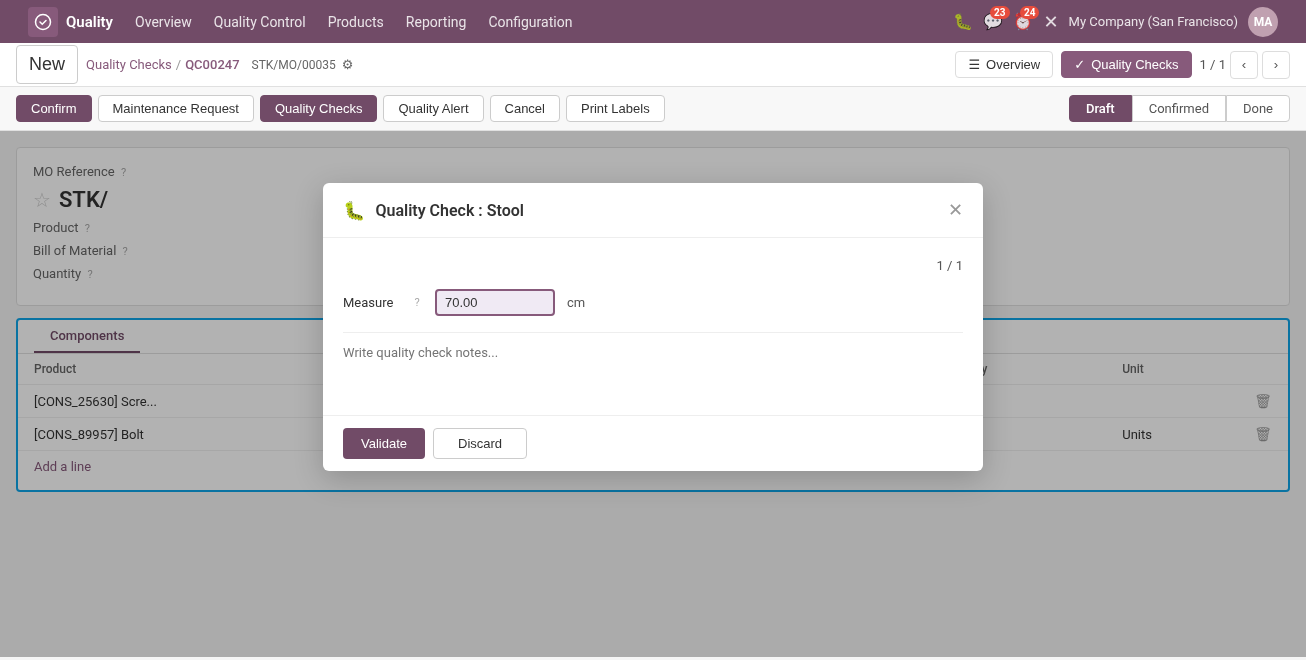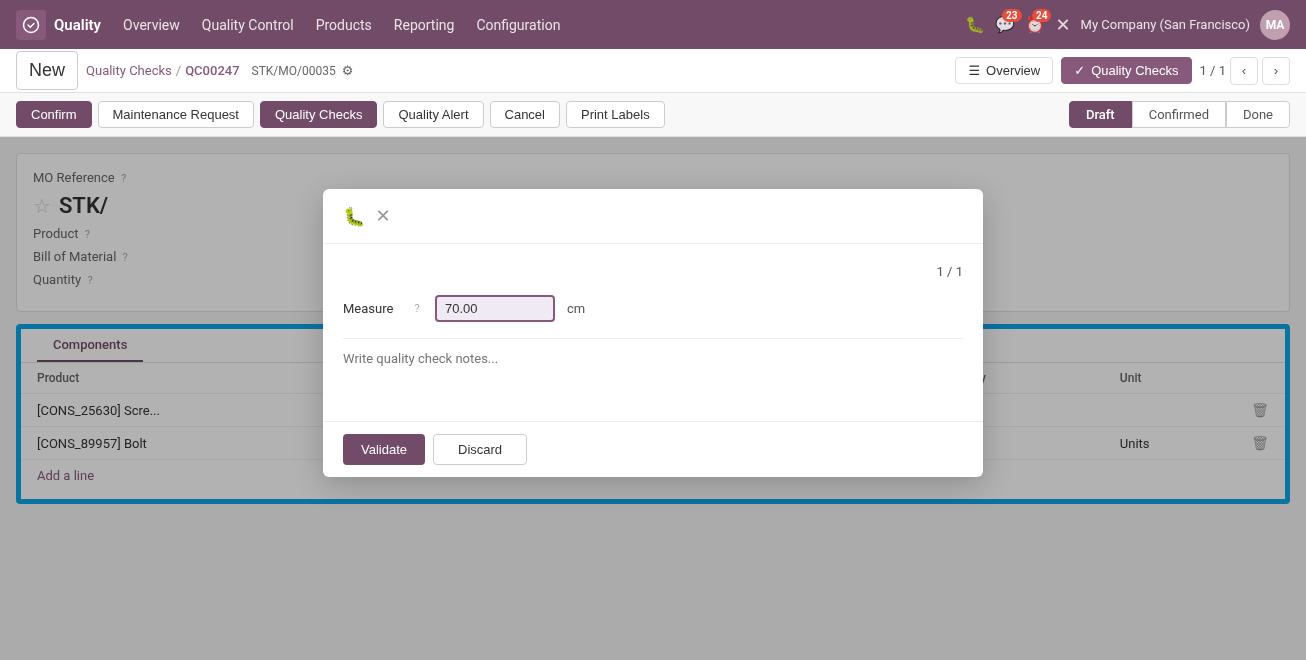--- a/index.html
+++ b/index.html
@@ -4,22 +4,22 @@
   <style>
     * { box-sizing: border-box; margin: 0; padding: 0; }
     body { font-family: -apple-system, BlinkMacSystemFont, 'Segoe UI', Roboto, sans-serif; font-size: 14px; color: #333; background: #f5f5f5; overflow: hidden; }
 
     
     .topnav {
       background: #714B67;
       color: white;
       display: flex;
       align-items: center;
-      height: 49px;
-      padding: 0 16px;
+      height: 43px;
+      padding: 0 28px;
       gap: 4px;
     }
     .topnav-logo {
       width: 30px; height: 30px;
       background: #875a7b;
       border-radius: 4px;
       display: flex; align-items: center; justify-content: center;
       margin-right: 4px;
     }
     .topnav-app {
@@ -219,21 +219,21 @@
       color: #aaa;
       font-size: 11px;
       margin-left: 3px;
     }
     .star-icon { color: #ccc; font-size: 20px; cursor: pointer; margin-right: 8px; }
     .record-title { font-size: 22px; font-weight: 600; color: #333; }
 
     
     .tab-section {
       background: white;
-      border: 5px solid #0ea5e9;
+      border: 2px solid #0ea5e9;
       border-radius: 4px;
     }
     .tab-header {
       border-bottom: 1px solid #e0e0e0;
       padding: 0 16px;
       display: flex;
     }
     .tab-item {
       padding: 8px 16px;
       font-size: 13px;
@@ -543,20 +543,21 @@
         </tbody>
       </table>
       <span class="add-line">Add a line</span>
     </div>
   </div>
 
   <div class="modal-overlay">
     <div class="modal">
       <div class="modal-header">
         <span class="bug-icon">🐛</span>
+        <span class="modal-title">Quality Check : Stool</span>
         <button class="modal-close">✕</button>
       </div>
       <div class="modal-body">
         <div class="modal-counter">1 / 1</div>
         <div class="measure-row">
           <div class="measure-label">
             <span>Measure</span>
             <span class="measure-help">?</span>
           </div>
           <input class="measure-input" type="text" value="70.00" style="">

